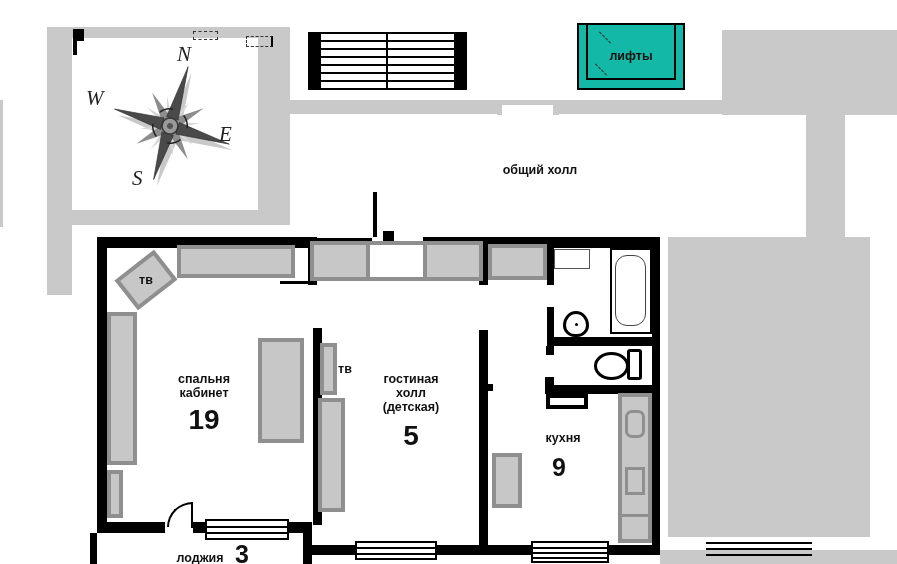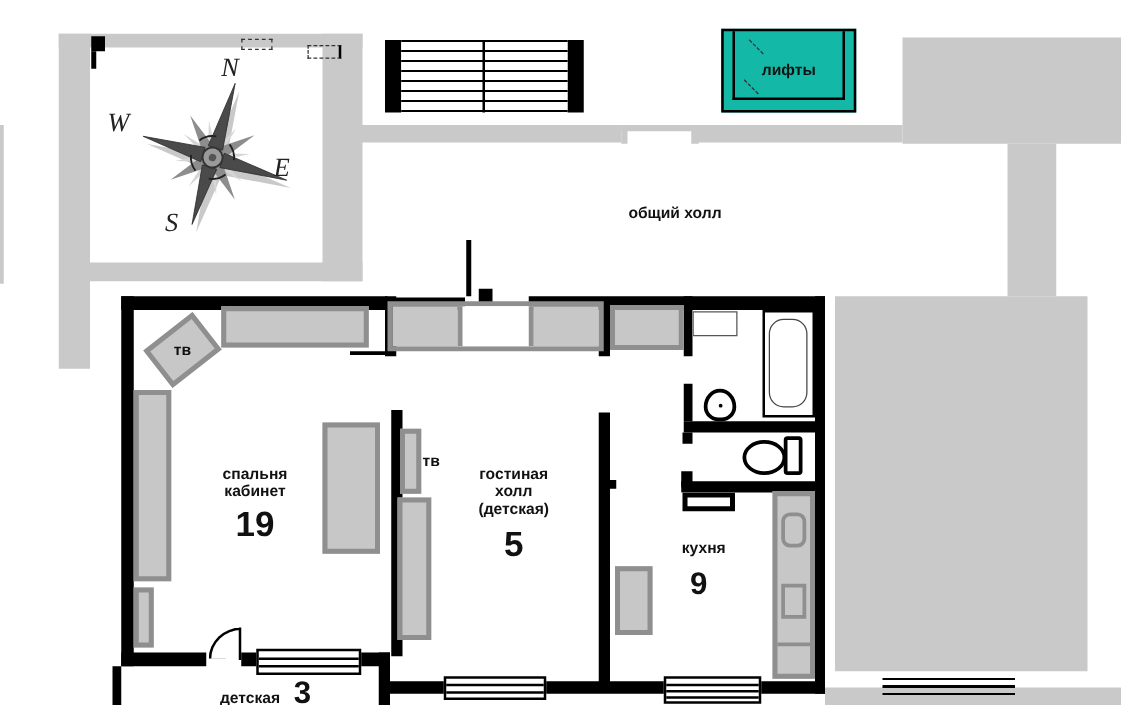--- a/index.html
+++ b/index.html
@@ -201,16 +201,16 @@
   <div class="lbl" style="left:365px;top:372px;width:92px">
     <span>гостиная</span><br>
     <span>холл</span><br>
     <span>(детская)</span>
   </div>
   <div class="num" style="left:391px;top:420px;width:40px">5</div>
 
   <div class="lbl" style="left:533px;top:431px;width:60px">кухня</div>
   <div class="num" style="left:545px;top:453px;width:28px;font-size:25px">9</div>
 
-  <div class="lbl" style="left:168px;top:551px;width:64px">детская</div>
+  <div class="lbl" style="left:168px;top:551px;width:64px">лоджия</div>
   <div class="num" style="left:228px;top:540px;width:28px;font-size:25px">3</div>
 
 </div>
 
 </body></html>

